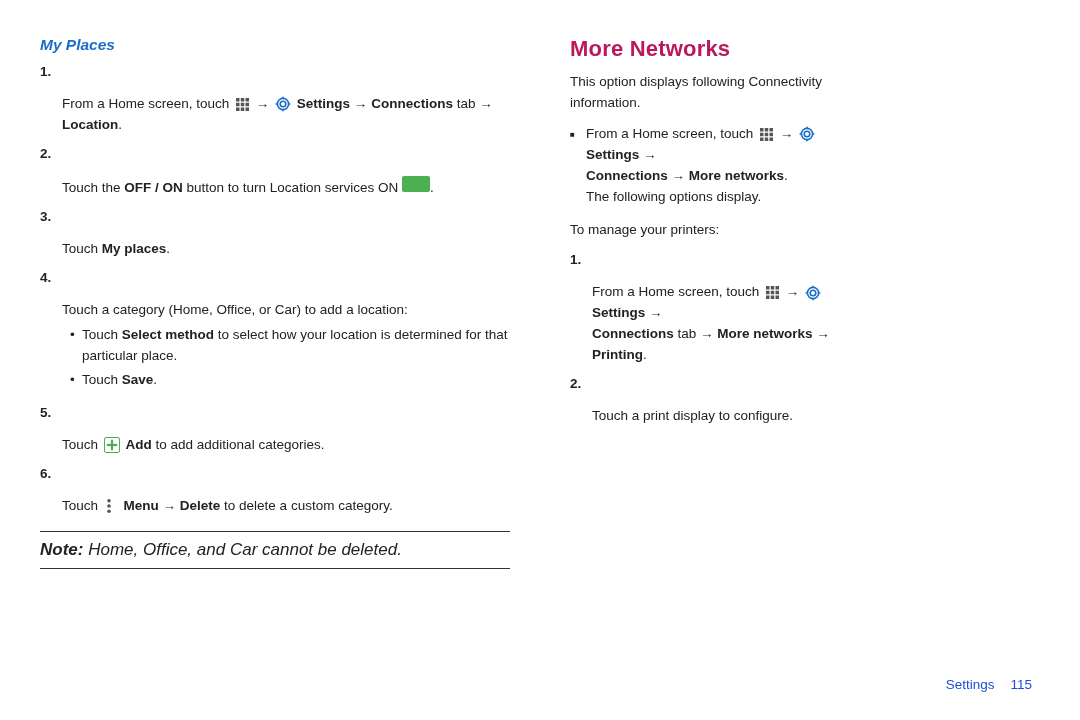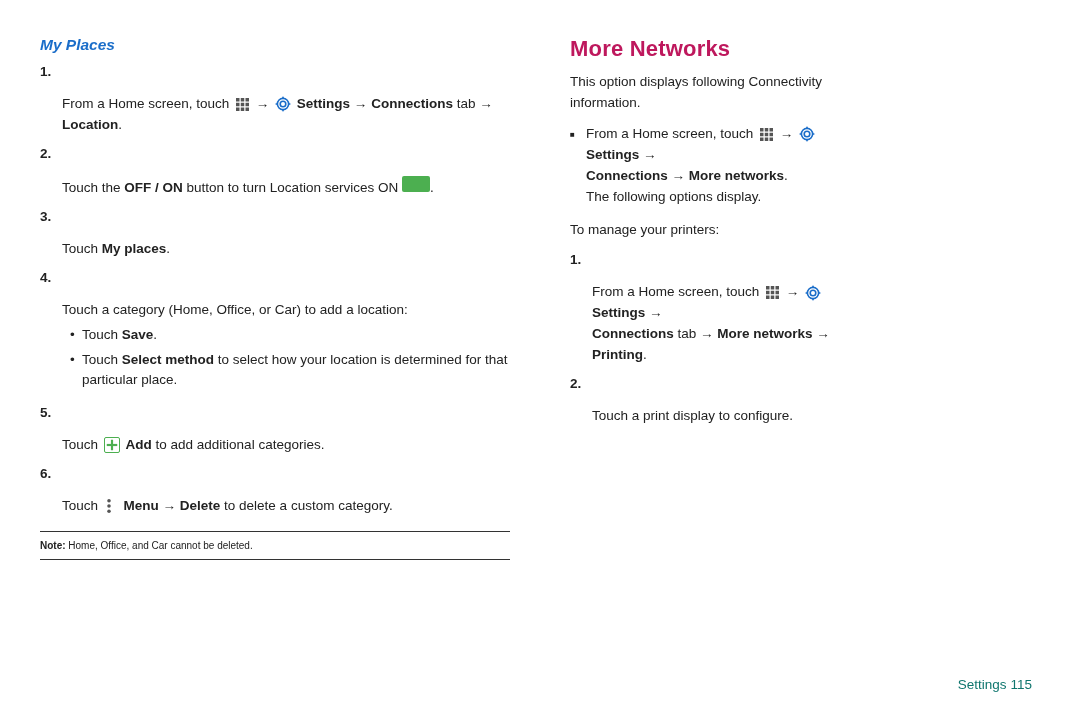--- a/index.html
+++ b/index.html
@@ -131,21 +131,22 @@
       position: absolute;
       left: -2px;
     }
 
     
     .note-box {
       border-top: 1.5px solid #333;
       border-bottom: 1.5px solid #333;
       padding: 8px 0;
       margin-top: 14px;
-      font-size: 10px;
+      font-size: 17px;
+      font-style: italic;
     }
 
     
     .square-bullet-list {
       list-style: none;
       padding-left: 0;
       margin-bottom: 10px;
     }
 
     .square-bullet-list > li {
@@ -166,24 +167,24 @@
     .sq-content {
       flex: 1;
     }
 
     
     .page-footer {
       position: absolute;
       bottom: 28px;
       right: 48px;
       font-size: 13.5px;
-      color: #0f766e;
+      color: #1d4ed8;
       display: flex;
       align-items: center;
-      gap: 4px;
+      gap: 16px;
     }
   </style>
 </head>
 <body>
 
 <div class="page-container">
 
   <div class="left-col">
 
     <div class="section-title-italic">My Places</div>
@@ -234,22 +235,22 @@
         <span class="list-content">
           Touch <span class="bold">My places</span>.
         </span>
       </li>
 
       <li>
         <span class="list-num">4.</span>
         <span class="list-content">
           Touch a category (Home, Office, or Car) to add a location:
           <ul class="bullet-list">
+            <li>Touch <span class="bold">Select method</span> to select how your location is determined for that particular place.</li>
             <li>Touch <span class="bold">Save</span>.</li>
-            <li>Touch <span class="bold">Select method</span> to select how your location is determined for that particular place.</li>
           </ul>
         </span>
       </li>
 
       <li>
         <span class="list-num">5.</span>
         <span class="list-content">
           Touch
           <span style="display:inline-block;width:16px;height:16px;vertical-align:middle;margin:0 2px;border:1.5px solid #4caf50;border-radius:2px;position:relative;top:-1px;">
             <svg viewBox="0 0 16 16" width="14" height="14" xmlns="http://www.w3.org/2000/svg">

